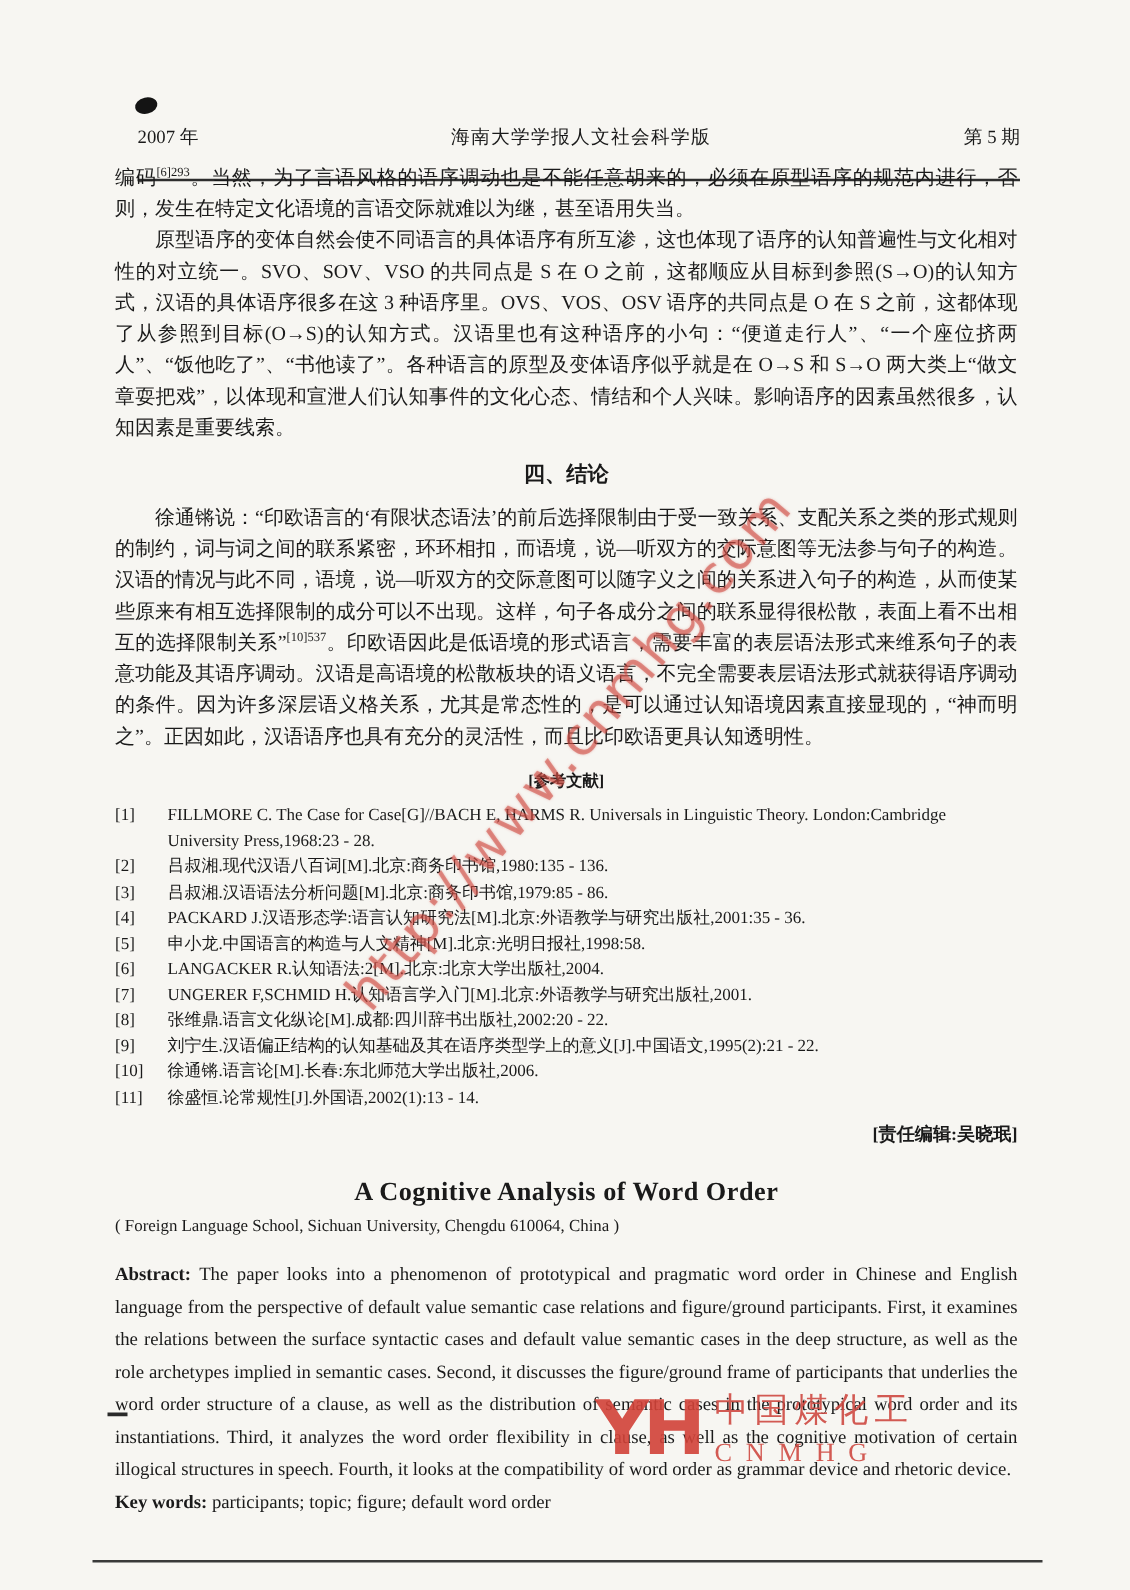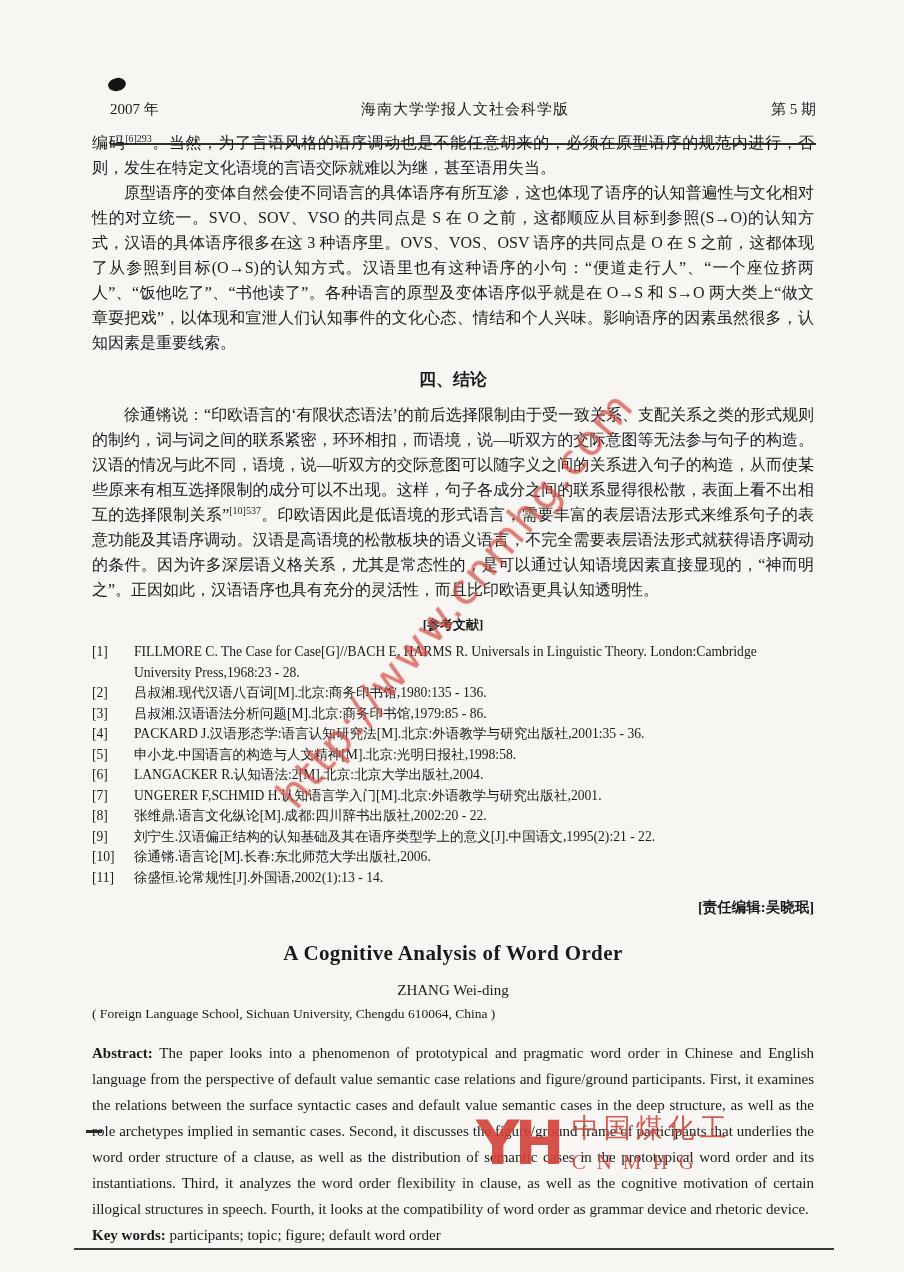--- a/index.html
+++ b/index.html
@@ -101,21 +101,20 @@
         </div>
       <div class="ref">
           <span class="ref-label">[11]</span>
           <span class="ref-text">徐盛恒.论常规性[J].外国语,2002(1):13 - 14.</span>
         </div>
     </div>
 
     <div class="editor-note">[责任编辑:吴晓珉]</div>
 
     <h1 class="en-title">A Cognitive Analysis of Word Order</h1>
-    <div class="author">ZHANG Wei-ding</div>
     <div class="affiliation">( Foreign Language School, Sichuan University, Chengdu 610064, China )</div>
 
     <p class="abstract"><b class="lbl">Abstract:</b> <span>The paper looks into a phenomenon of prototypical and pragmatic word order in Chinese and English language from the perspective of default value semantic case relations and figure/ground participants. First, it examines the relations between the surface syntactic cases and default value semantic cases in the deep structure, as well as the role archetypes implied in semantic cases. Second, it discusses the figure/ground frame of participants that underlies the word order structure of a clause, as well as the distribution of semantic cases in the prototypical word order and its instantiations. Third, it analyzes the word order flexibility in clause, as well as the cognitive motivation of certain illogical structures in speech. Fourth, it looks at the compatibility of word order as grammar device and rhetoric device.</span></p>
 
     <p class="keywords"><b class="lbl">Key words:</b> <span>participants; topic; figure; default word order</span></p>
 
   </main>
 
   <div class="bottom-rule"></div>
 

